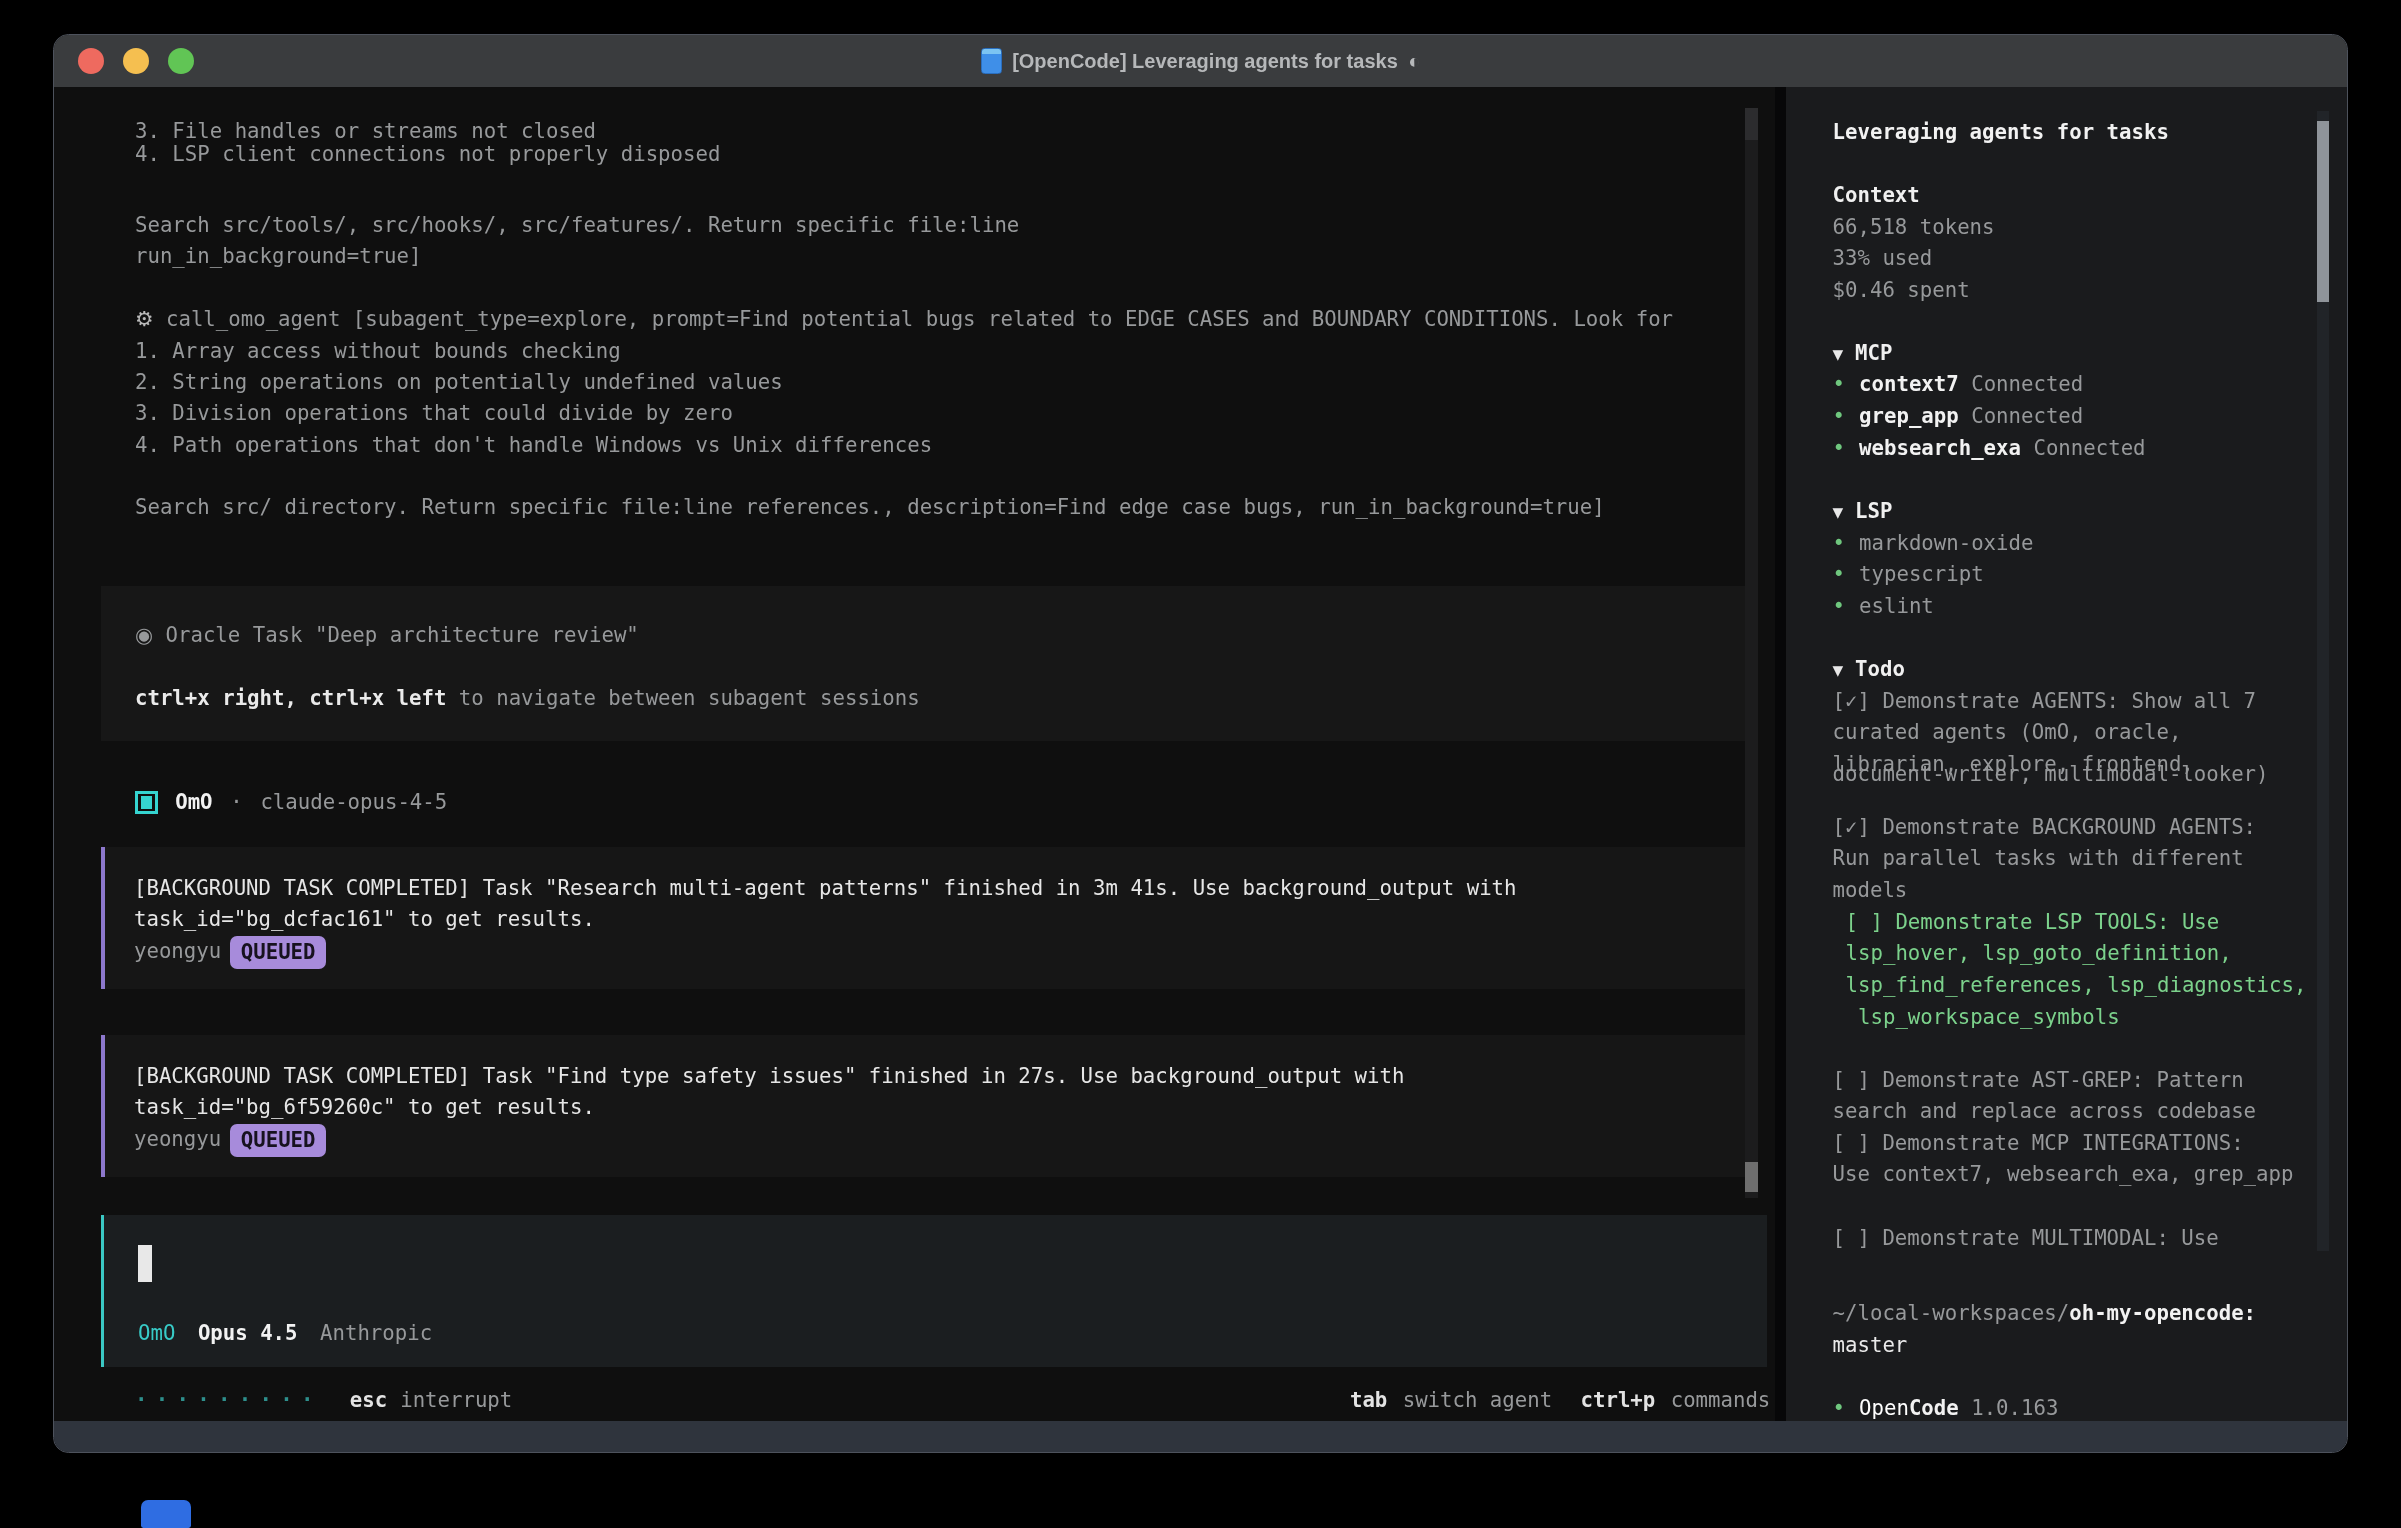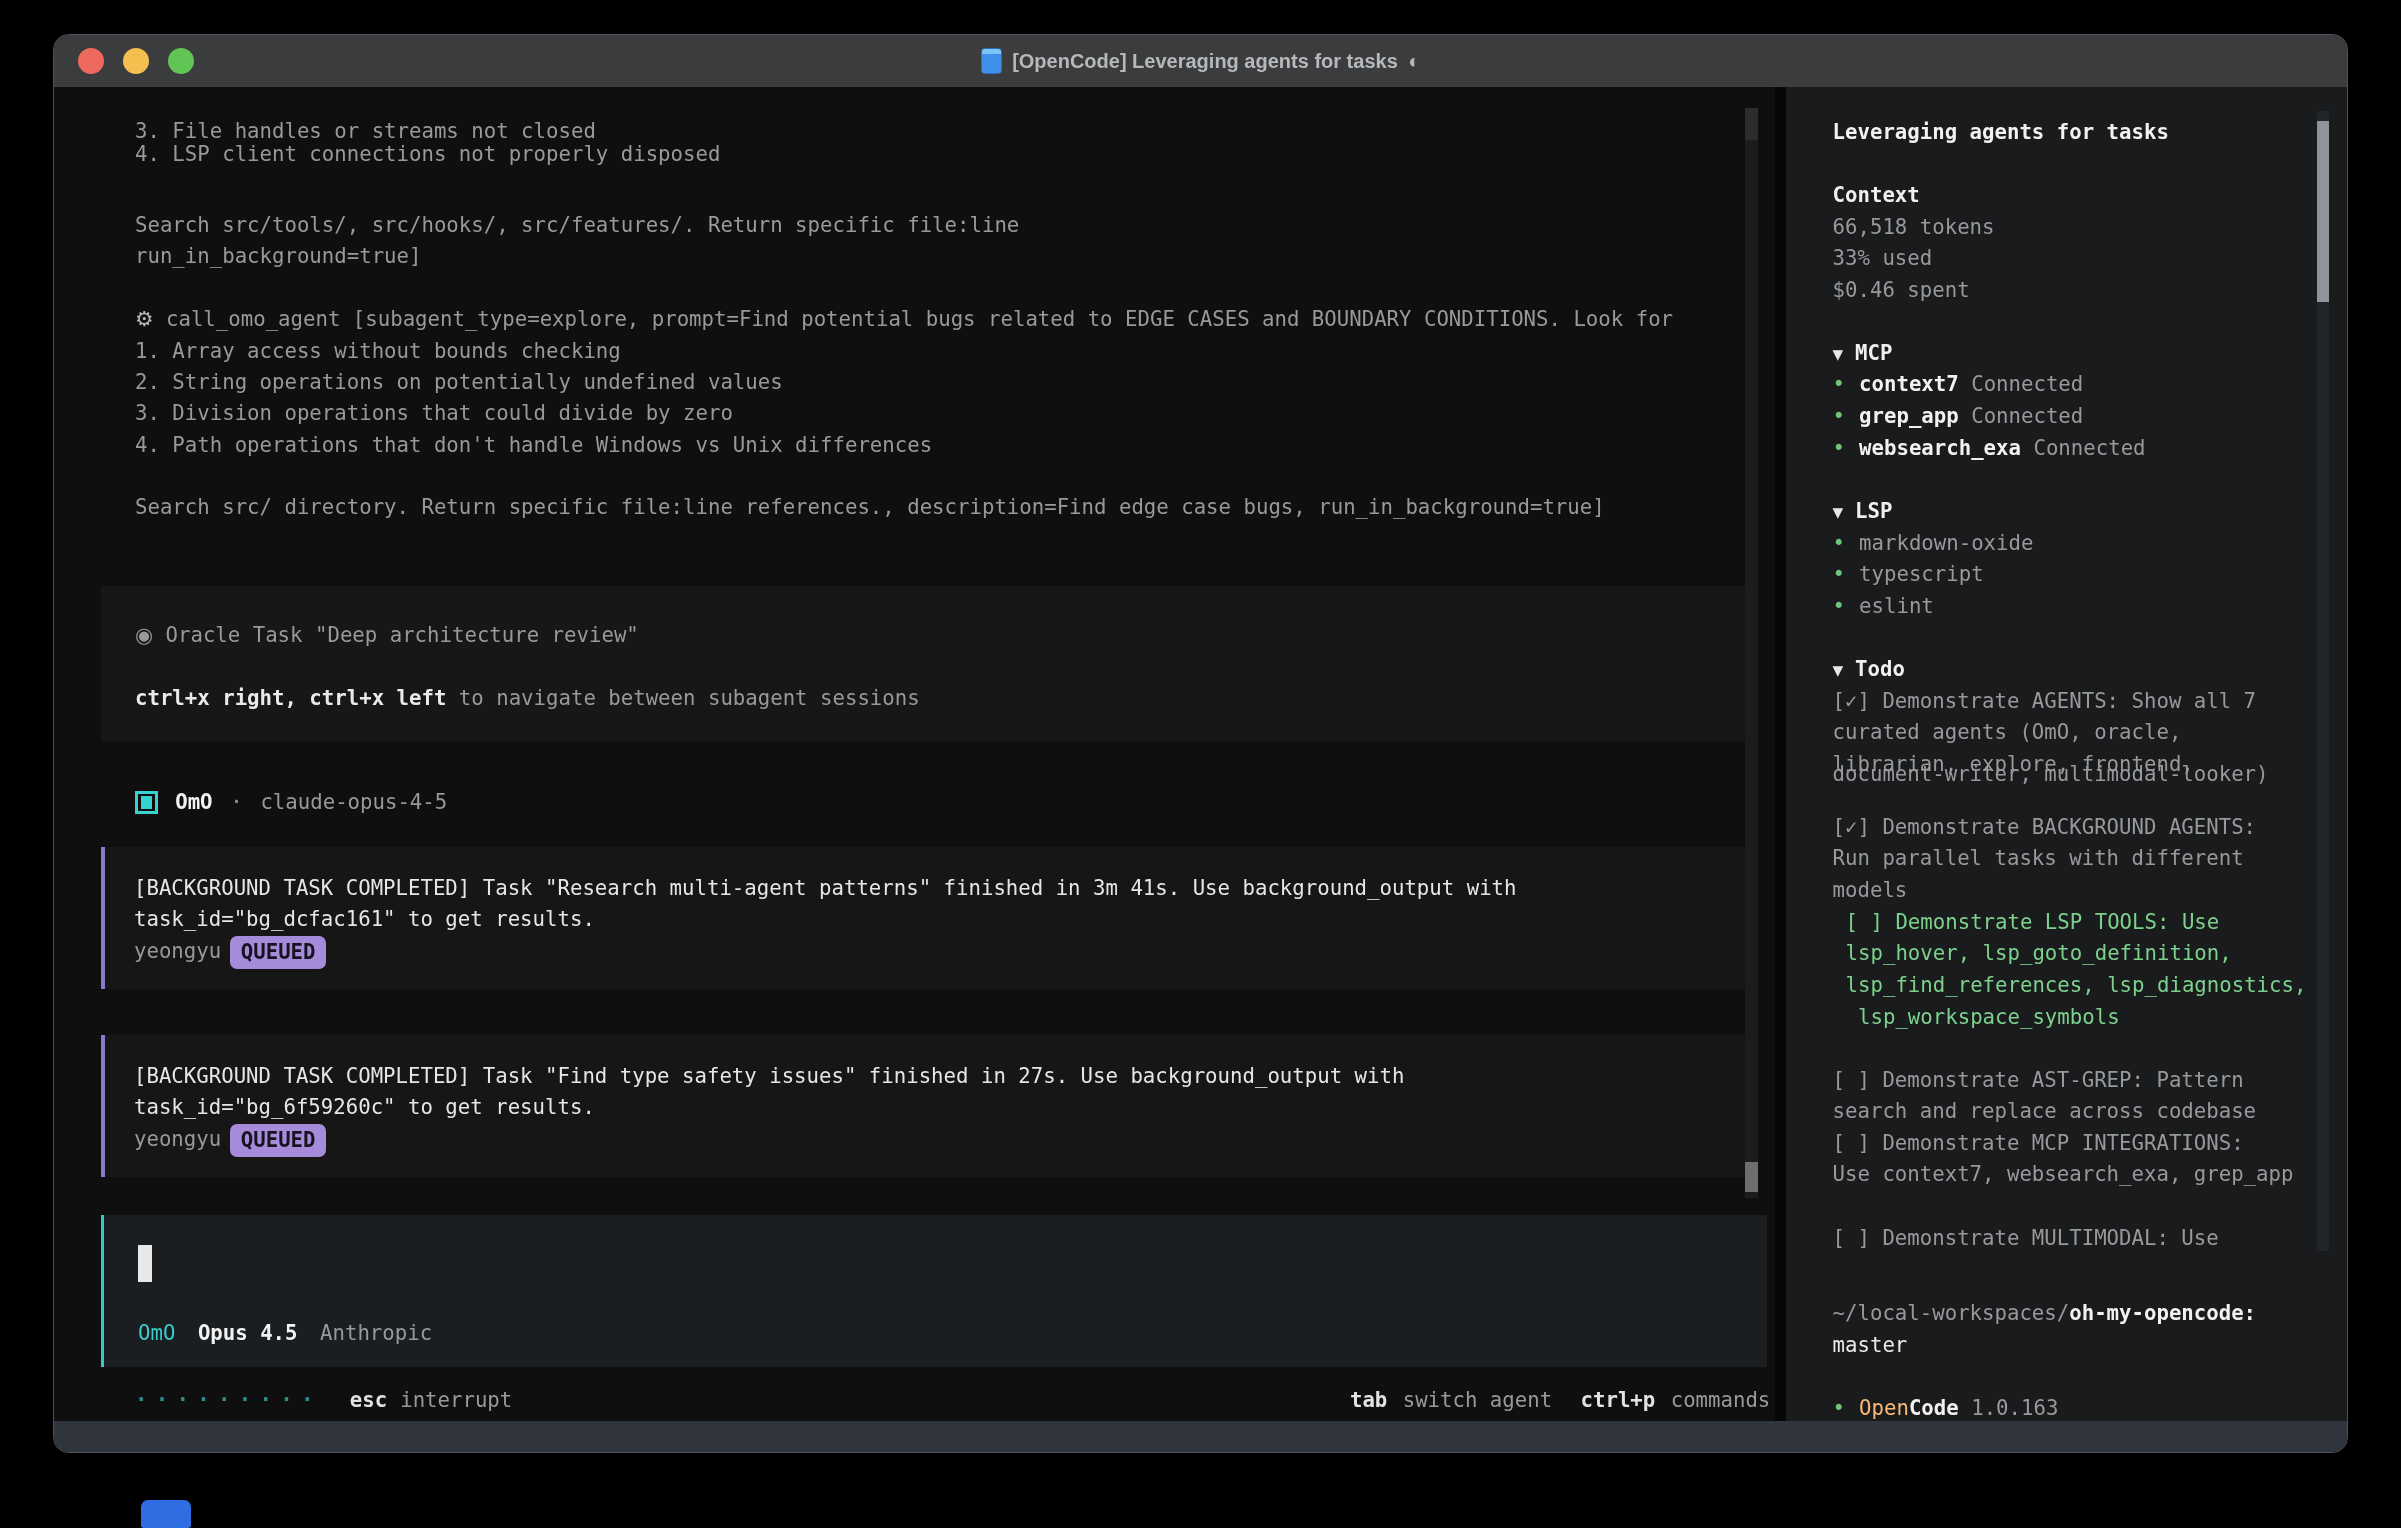--- a/index.html
+++ b/index.html
@@ -196,21 +196,21 @@
       <div class="sline green" style="top:915px"> lsp_workspace_symbols</div>
       <div class="sline gray" style="top:978px">[ ] Demonstrate AST-GREP: Pattern</div>
       <div class="sline gray" style="top:1009px">search and replace across codebase</div>
       <div class="sline gray" style="top:1041px">[ ] Demonstrate MCP INTEGRATIONS:</div>
       <div class="sline gray" style="top:1072px">Use context7, websearch_exa, grep_app</div>
       <div class="sline gray" style="top:1136px">[ ] Demonstrate MULTIMODAL: Use</div>
 
       <div class="sline" style="top:1211px"><span class="gray">~/local-workspaces/</span><span class="bright">oh-my-opencode:</span></div>
       <div class="sline white" style="top:1243px">master</div>
 
-      <div class="sline" style="top:1306px"><span class="bullet">•</span><span style="color:#fdba74">Open</span><span class="bright">Code</span><span class="gray"> </span><span class="gray">1.0.163</span></div>
+      <div class="sline" style="top:1306px"><span class="bullet">•</span><span style="color:#ffffff">Open</span><span class="bright">Code</span><span class="gray"> </span><span class="gray">1.0.163</span></div>
 
       <div class="side-track"></div>
       <div class="side-thumb"></div>
     </div>
   </div>
 
   <div class="bottom-strip"></div>
 </div>
 
 <div class="dock-chip"></div>

